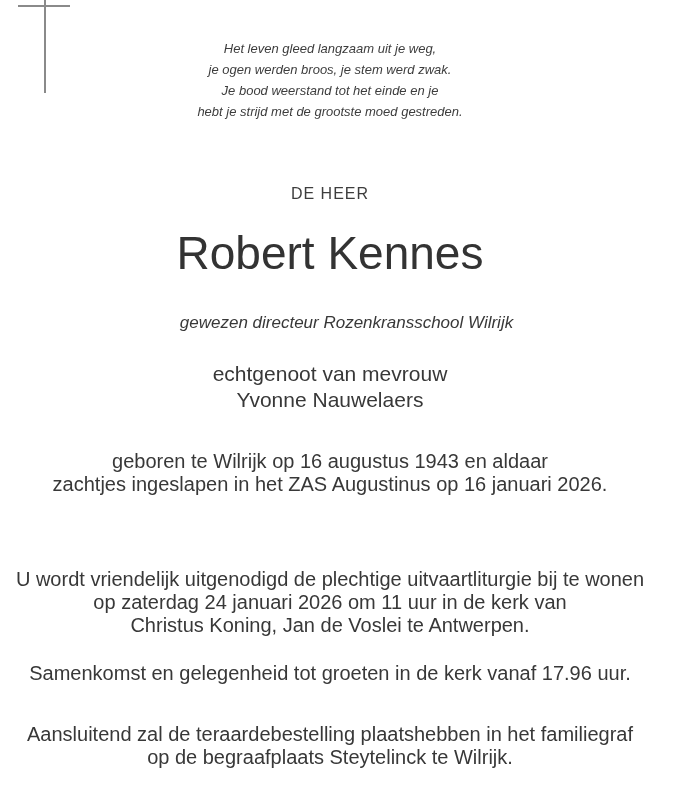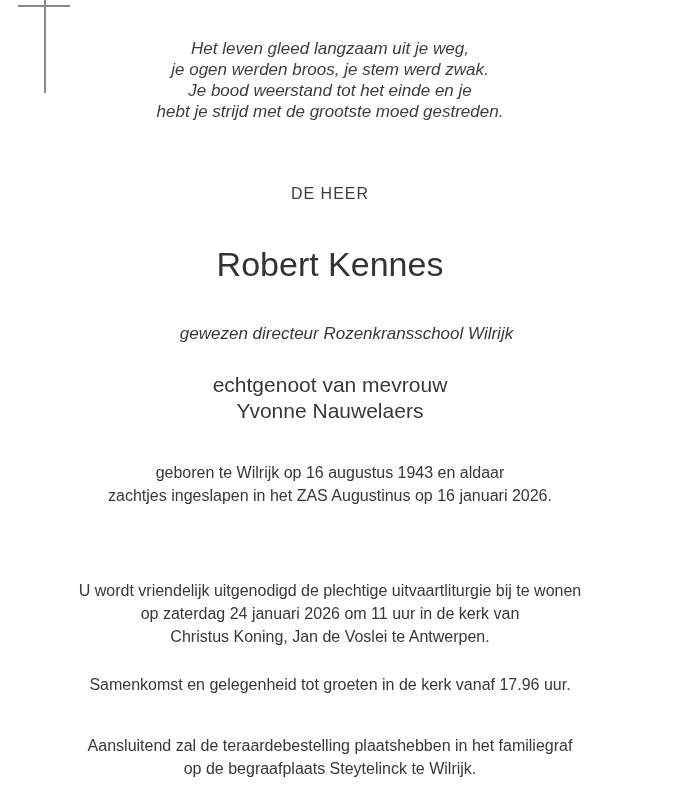--- a/index.html
+++ b/index.html
@@ -28,53 +28,53 @@
   }
   
   .content {
     position: absolute; left: 0; top: 0;
     width: 660px;
     padding-top: 38px;
     text-align: center;
   }
   .poem p {
     font-style: italic;
-    font-size: 17px;
+    font-size: 13px;
     line-height: 21px;
     color: #3d3d3d;
   }
   .salutation {
     margin-top: 63px;
     font-size: 16px;
     line-height: 18px;
     letter-spacing: 1px;
     color: #3d3d3d;
   }
   .name {
-    margin-top: 38px;
-    font-size: 34px;
+    margin-top: 27px;
+    font-size: 46px;
     font-weight: 400;
     line-height: 46px;
     color: #333333;
   }
   .role {
     margin-top: 36px;
     font-style: italic;
     font-size: 17px;
     line-height: 22px;
     margin-left: 33px;
   }
   .spouse { margin-top: 27px; }
   .spouse p {
     font-size: 21px;
     line-height: 26px;
   }
   .dates { margin-top: 37px; }
   .dates p, .invitation p, .gathering, .burial p {
-    font-size: 16px;
+    font-size: 20px;
     line-height: 23px;
   }
   .invitation { margin-top: 72px; }
   .gathering { margin-top: 25px; }
   .burial { margin-top: 38px; }
 </style>
 </head>
 <body>
 
 <div class="page">

